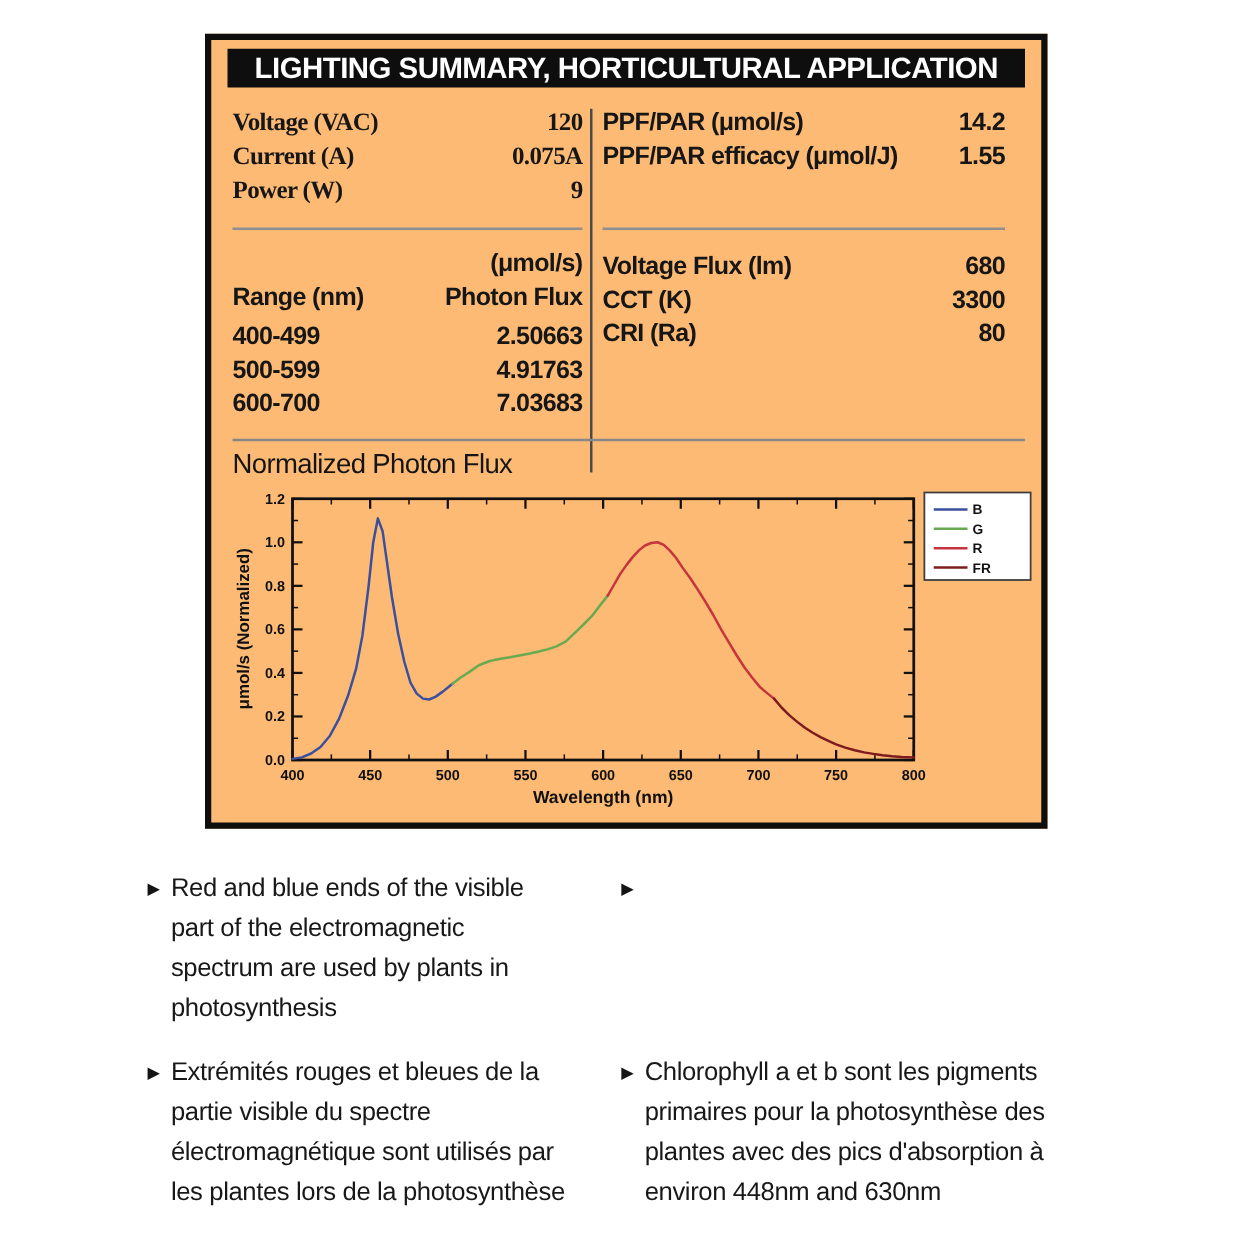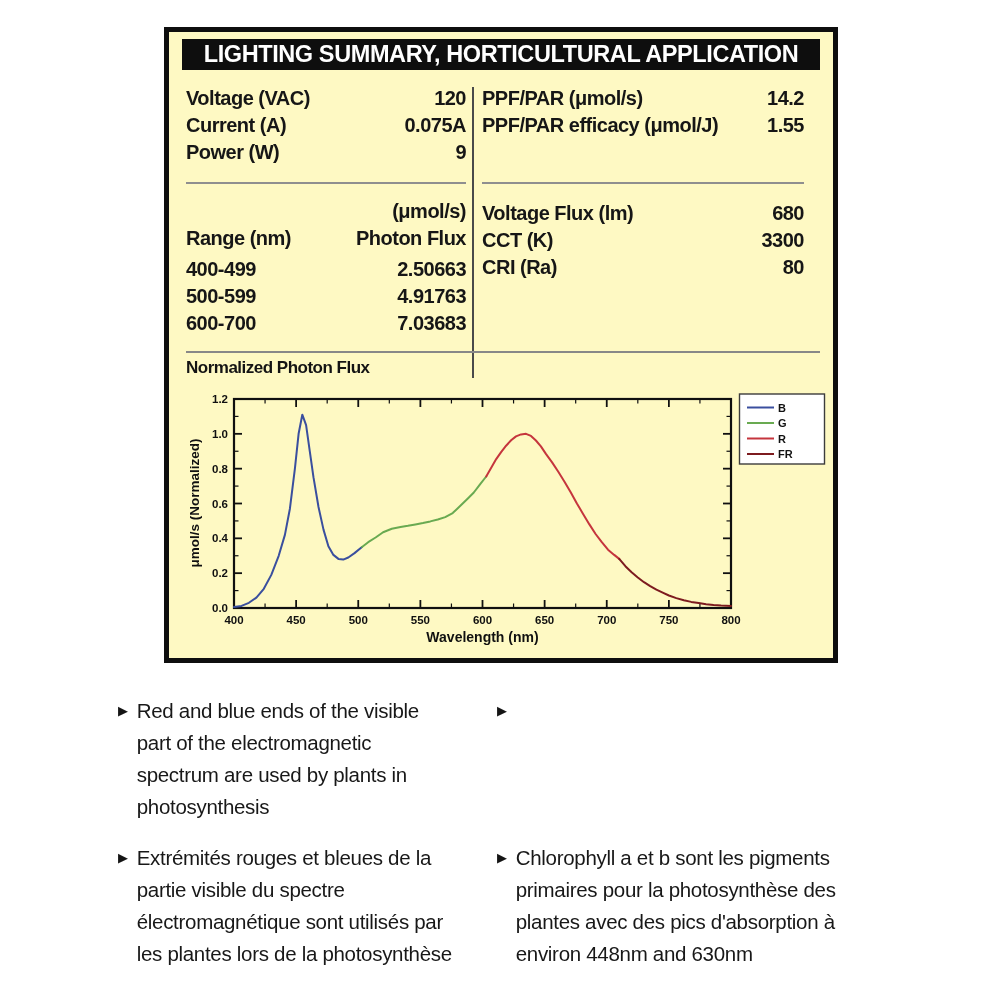--- a/index.html
+++ b/index.html
@@ -5,61 +5,61 @@
   html,body{margin:0;padding:0;}
   body{
     width:1000px;height:1000px;background:#ffffff;position:relative;
     font-family:"Liberation Sans", sans-serif;color:#161616;
     -webkit-font-smoothing:antialiased;
   }
   .abs{position:absolute;}
   
   .sheet{
     position:absolute;left:164px;top:27px;width:664px;height:626px;
-    border:5px solid #0e0e0e;background:#fef9c3;
+    border:5px solid #0e0e0e;background:#fdba74;
   }
   .hdrbar{
     position:absolute;left:13px;top:7px;width:638px;height:31px;
     background:#0e0e0e;display:flex;align-items:center;justify-content:center;
   }
   .hdrbar span{
     color:#fff;font-weight:800;font-size:23.5px;letter-spacing:-0.4px;white-space:nowrap;
   }
   .specgroup{position:absolute;}
   .specrow{
     display:flex;justify-content:space-between;align-items:baseline;
     font-weight:bold;font-size:20px;line-height:27px;letter-spacing:-0.5px;color:#161616;
     white-space:nowrap;
   }
   .specrow .v{}
   .rule{position:absolute;height:2px;background:#8f8f8f;}
   .vdivider{position:absolute;left:303px;top:55px;width:2px;height:291px;background:#4a4a4a;}
   .charttitle{
-    position:absolute;left:17px;top:326px;font-weight:bold;font-size:17px;
+    position:absolute;left:17px;top:326px;font-weight:normal;font-size:22px;
     letter-spacing:-0.5px;color:#141414;white-space:nowrap;
   }
   
   .bullet{
     position:absolute;display:flex;align-items:flex-start;gap:9px;
     font-size:20.5px;line-height:32px;letter-spacing:-0.3px;color:#181818;
   }
   .bullet .mark{font-size:13px;line-height:32px;color:#141414;flex:0 0 auto;}
   .bullet .txt{white-space:pre-line;}
   svg text{font-family:"Liberation Sans", sans-serif;}
 </style>
 </head>
 <body>
 
 <div class="sheet">
 
   <div class="hdrbar">
     <span>LIGHTING SUMMARY, HORTICULTURAL APPLICATION</span>
   </div>
 
-  <div class="specgroup" style="left:17px;top:53px;width:280px;">
+  <div class="specgroup" style="left:17px;top:53px;width:280px;font-family:Liberation Serif, serif;">
     <div class="specrow">
       <span>Voltage (VAC)</span>
       <span class="v">120</span>
     </div>
     <div class="specrow">
       <span>Current (A)</span>
       <span class="v">0.075A</span>
     </div>
     <div class="specrow">
       <span>Power (W)</span>

